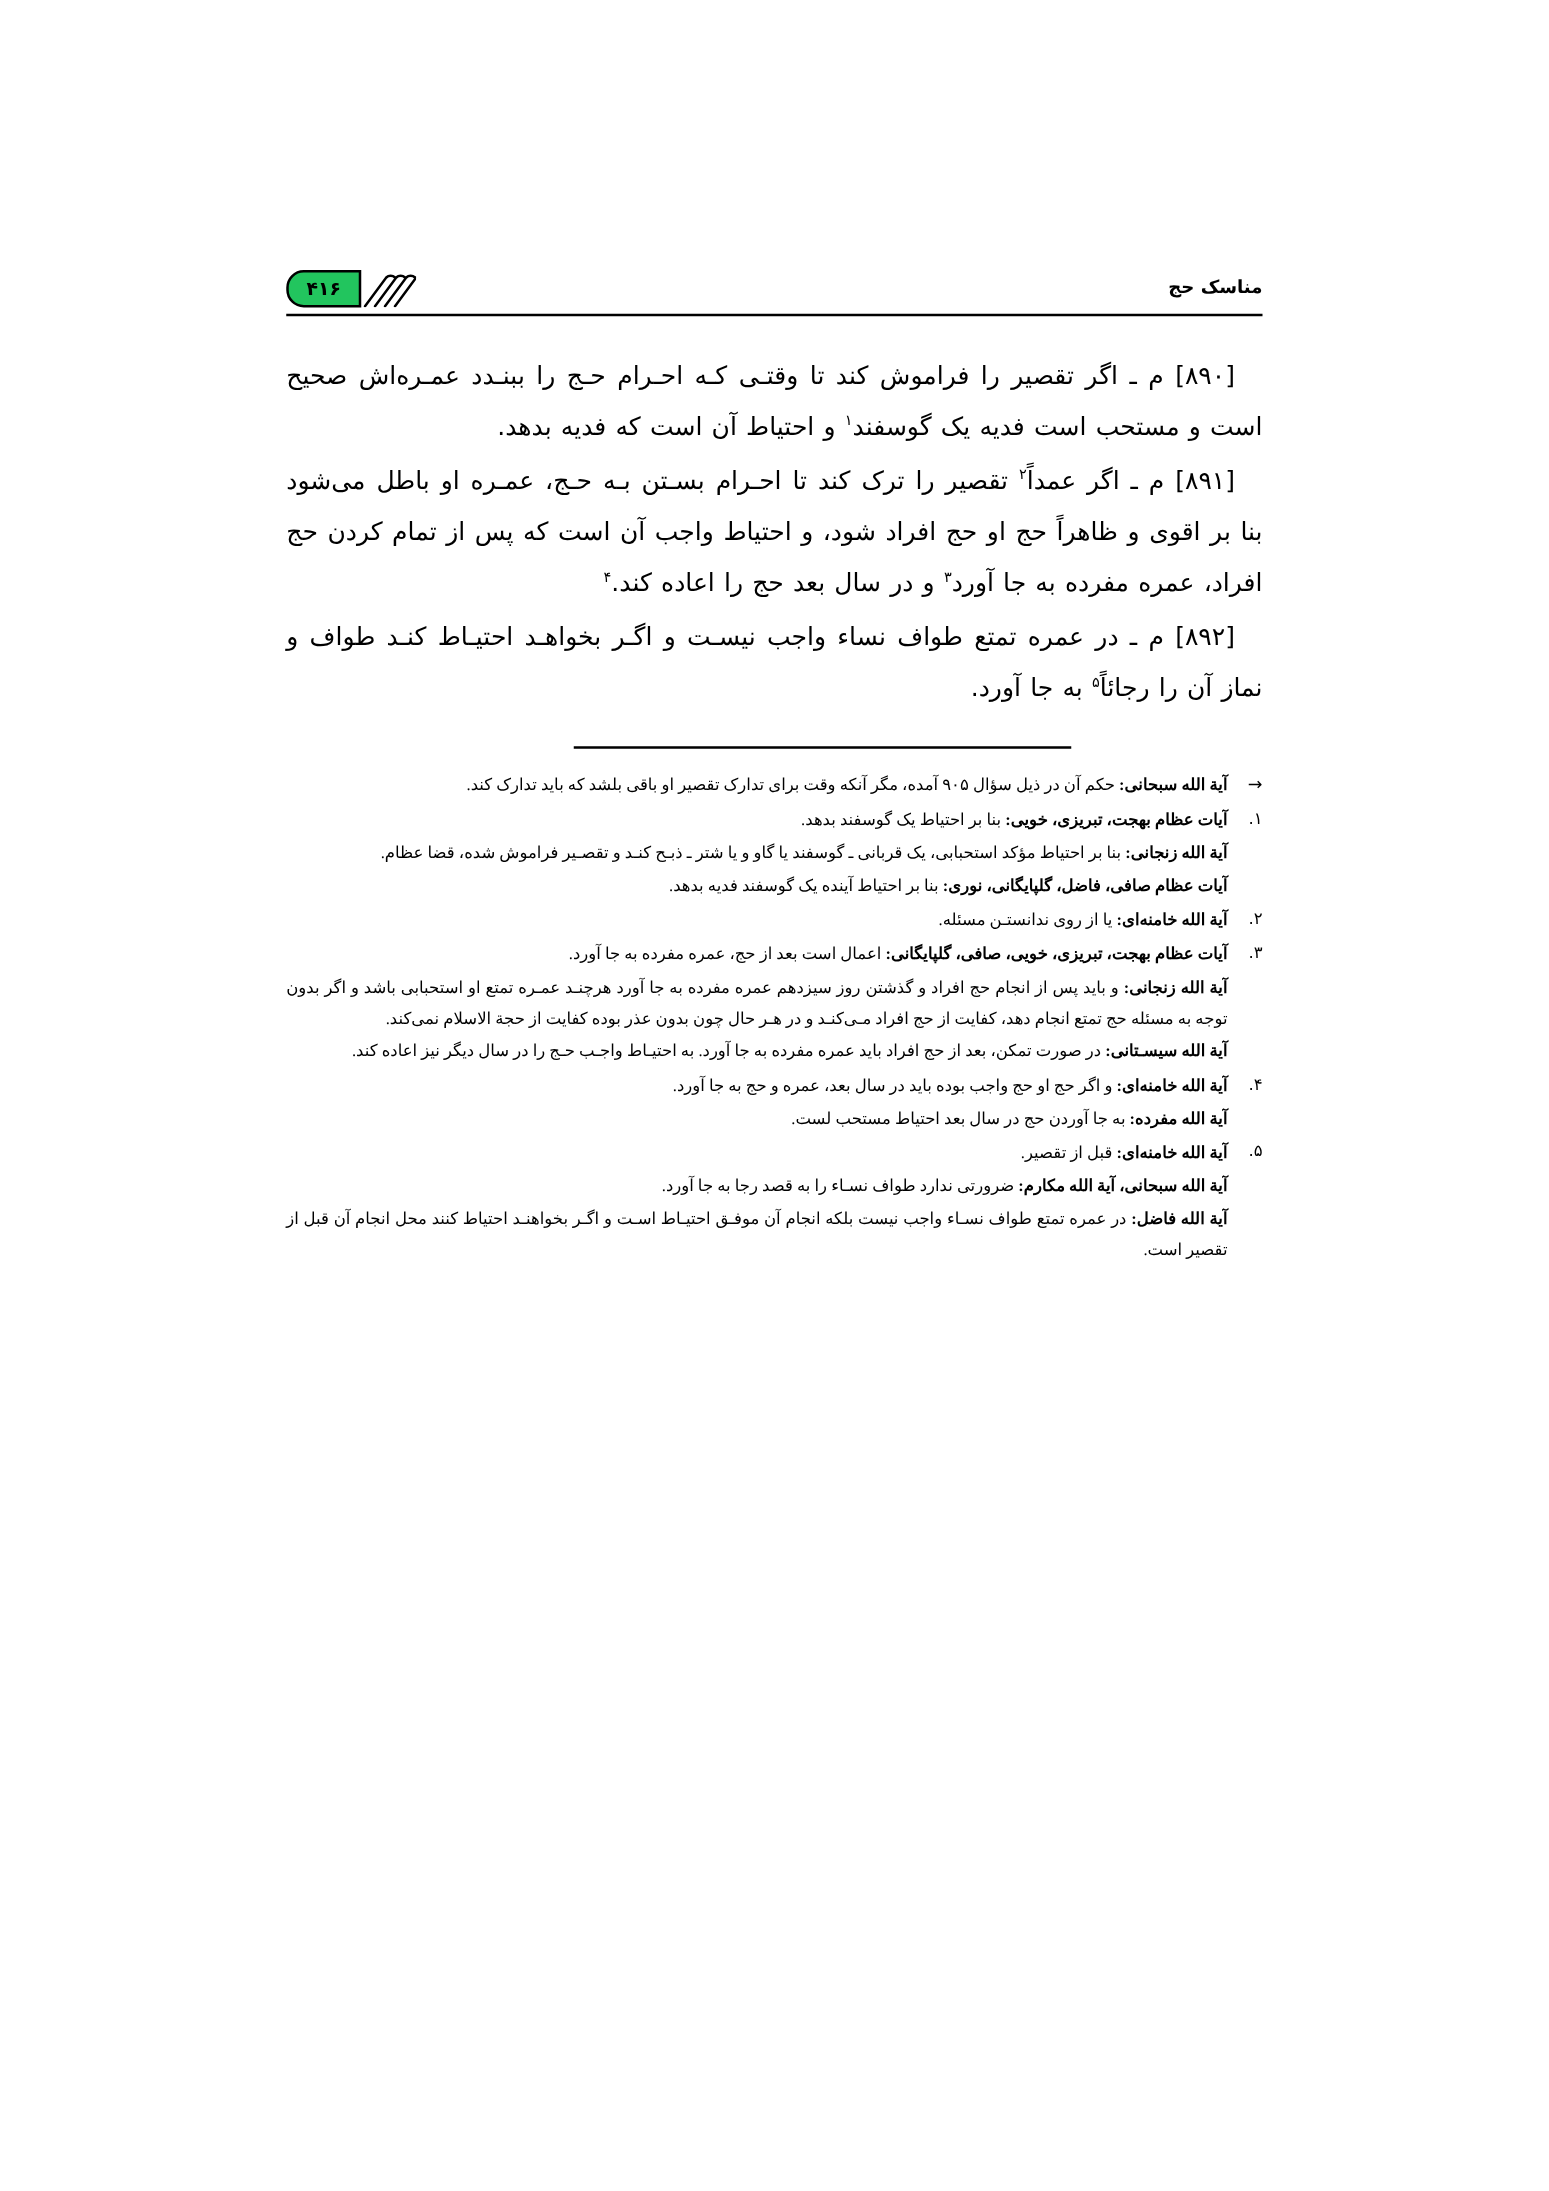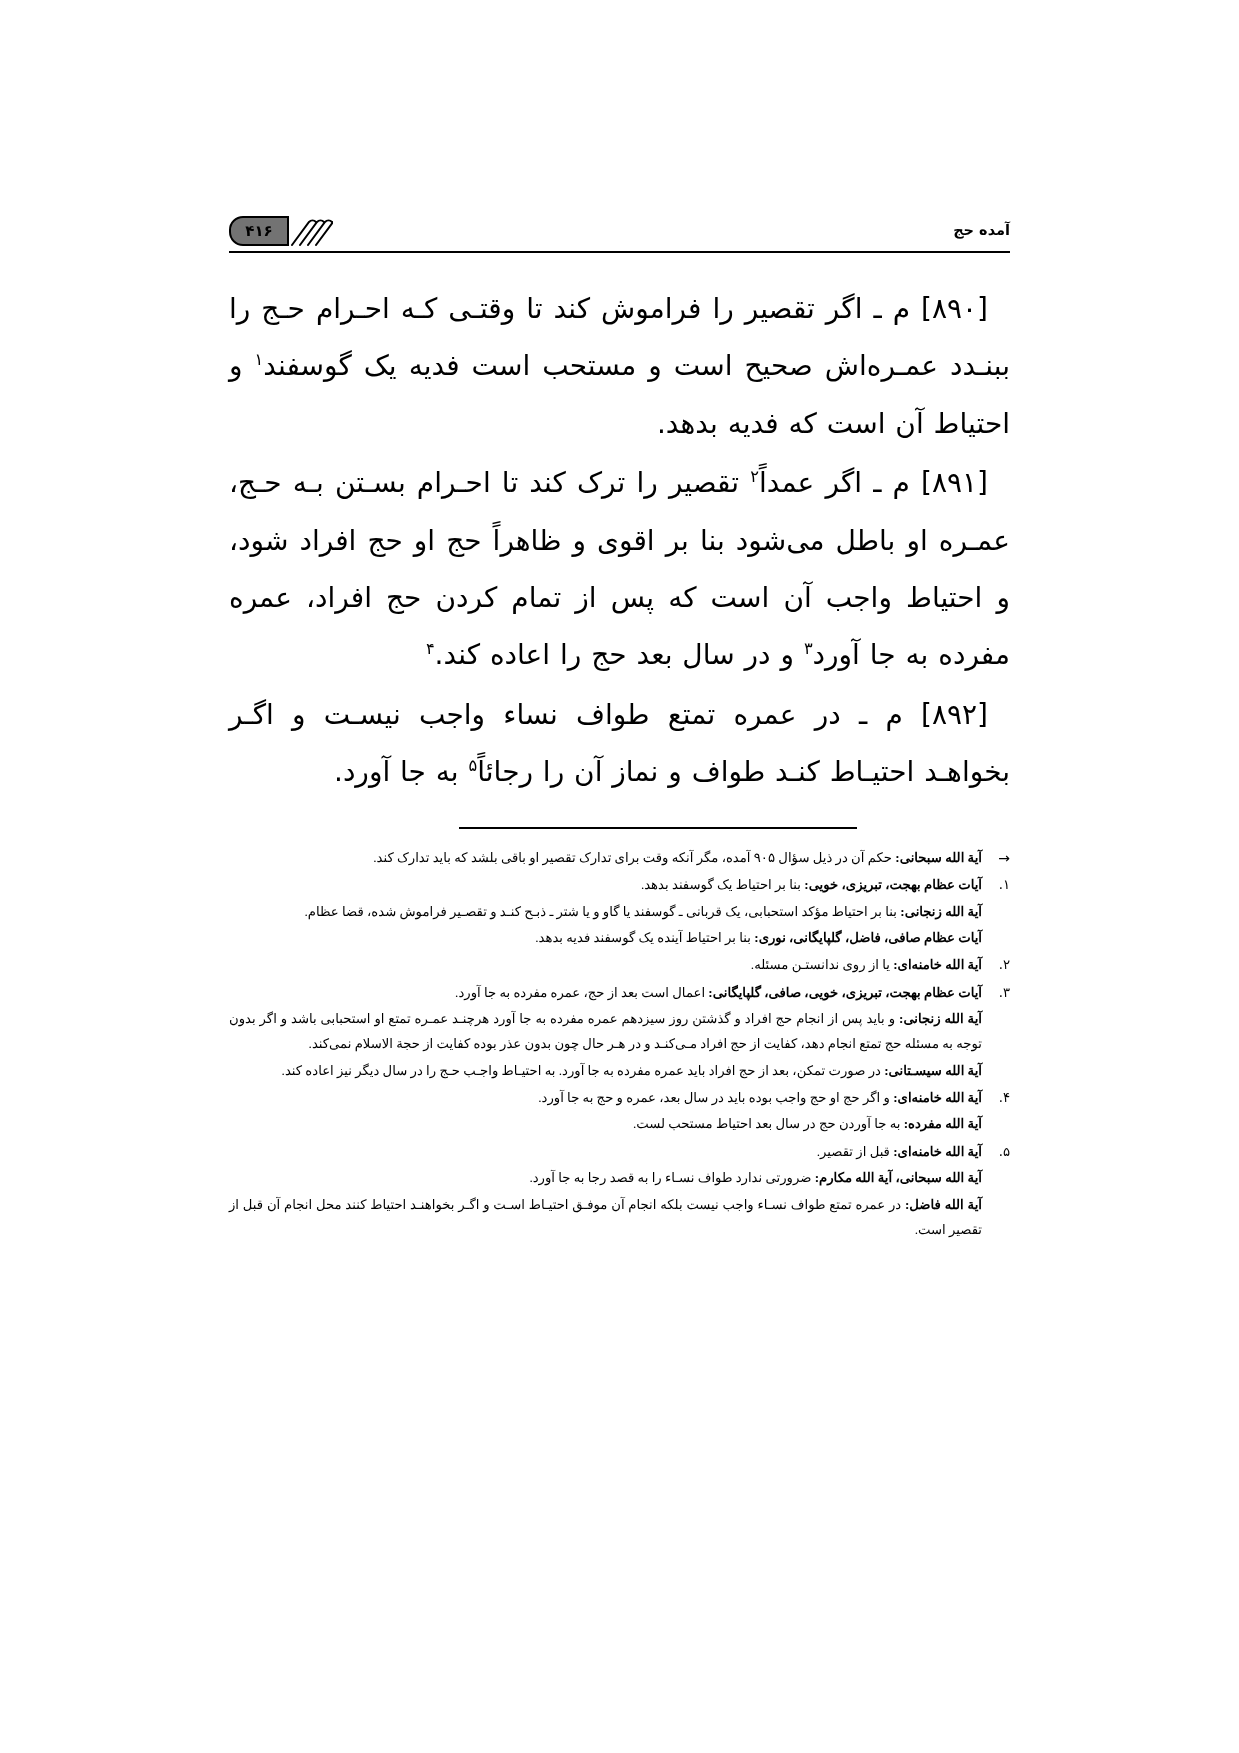--- a/index.html
+++ b/index.html
@@ -68,39 +68,39 @@
     border-bottom-left-radius: 14px;
     border-top-right-radius: 0;
     border-bottom-right-radius: 0;
     box-sizing: border-box;
     display: flex;
     align-items: center;
     justify-content: center;
     padding: 0 12px;
     font-size: 15px;
     font-weight: bold;
-    background: #737373;
+    background: #22c55e;
   }
   .header-rule {
     position: absolute;
     top: 35px;
     right: 0;
     left: 0;
     height: 2.4px;
     background: #000;
   }
 
   
   .body-block {
     margin-top: 20px;
     direction: rtl;
     text-align: justify;
   }
   .ruling {
-    font-size: 28px;
+    font-size: 20px;
     line-height: 2.05;
     text-align: justify;
     text-align-last: right;
     margin: 0 0 2px 0;
     text-indent: 22px;
     word-spacing: 1px;
   }
   .ruling sup {
     font-size: 0.58em;
     vertical-align: super;
@@ -160,21 +160,21 @@
     font-weight: bold;
   }
 </style>
 </head>
 <body>
 
 <div class="page">
   <div class="content">
 
     <div class="header-band">
-      <div class="header-title">آمده حج</div>
+      <div class="header-title">مناسک حج</div>
 
       <div class="header-badge">
         <div class="badge-hatch">
           <svg width="44" height="30" viewBox="0 0 44 30" aria-hidden="true">
             <g stroke="#000" stroke-width="2" fill="none" stroke-linecap="round">
               <path d="M3 29 L20 6 a5 5 0 0 1 7 0"></path>
               <path d="M11 29 L28 6 a5 5 0 0 1 7 0"></path>
               <path d="M19 29 L36 6 a5 5 0 0 1 7 0"></path>
               <path d="M27 29 L44 6"></path>
             </g>

